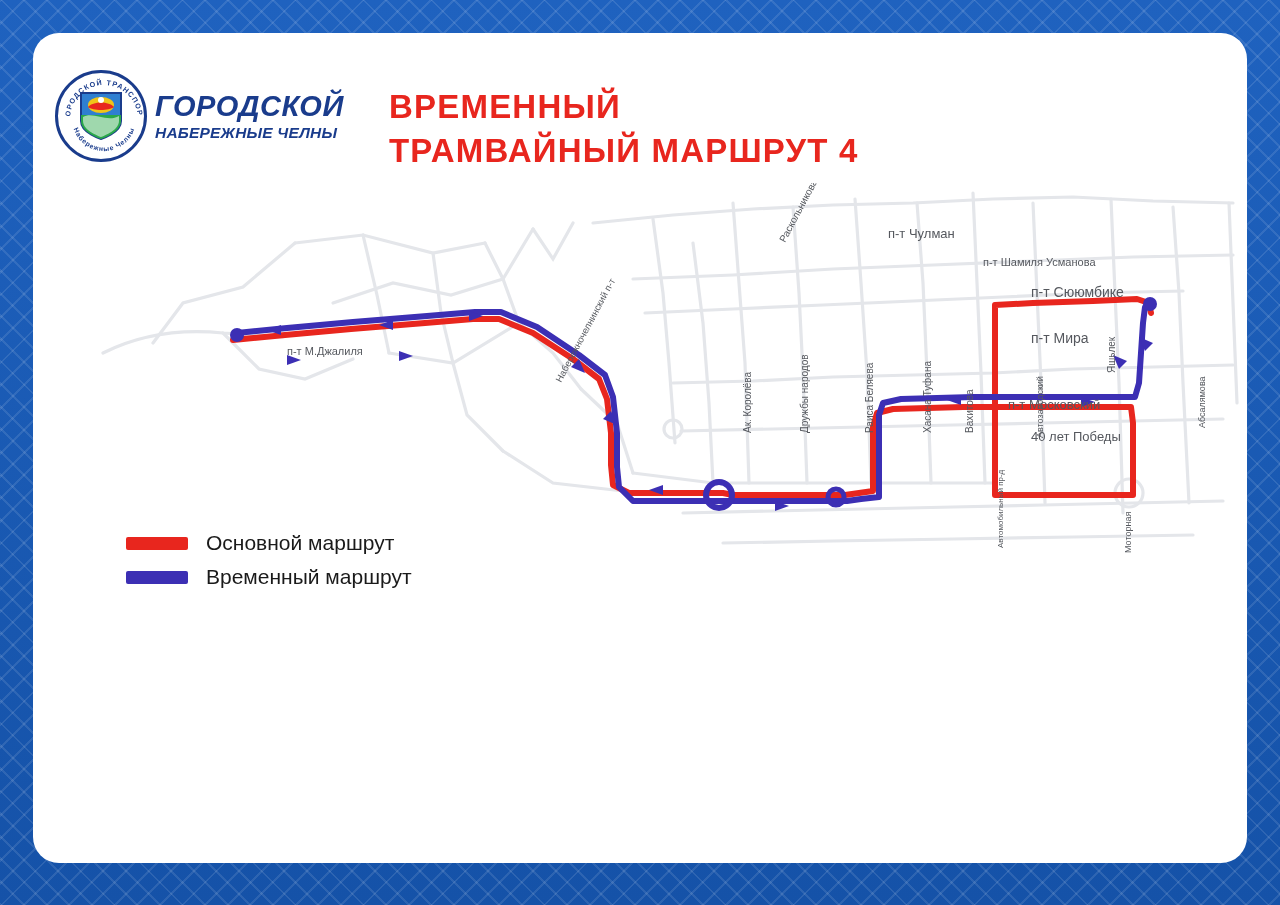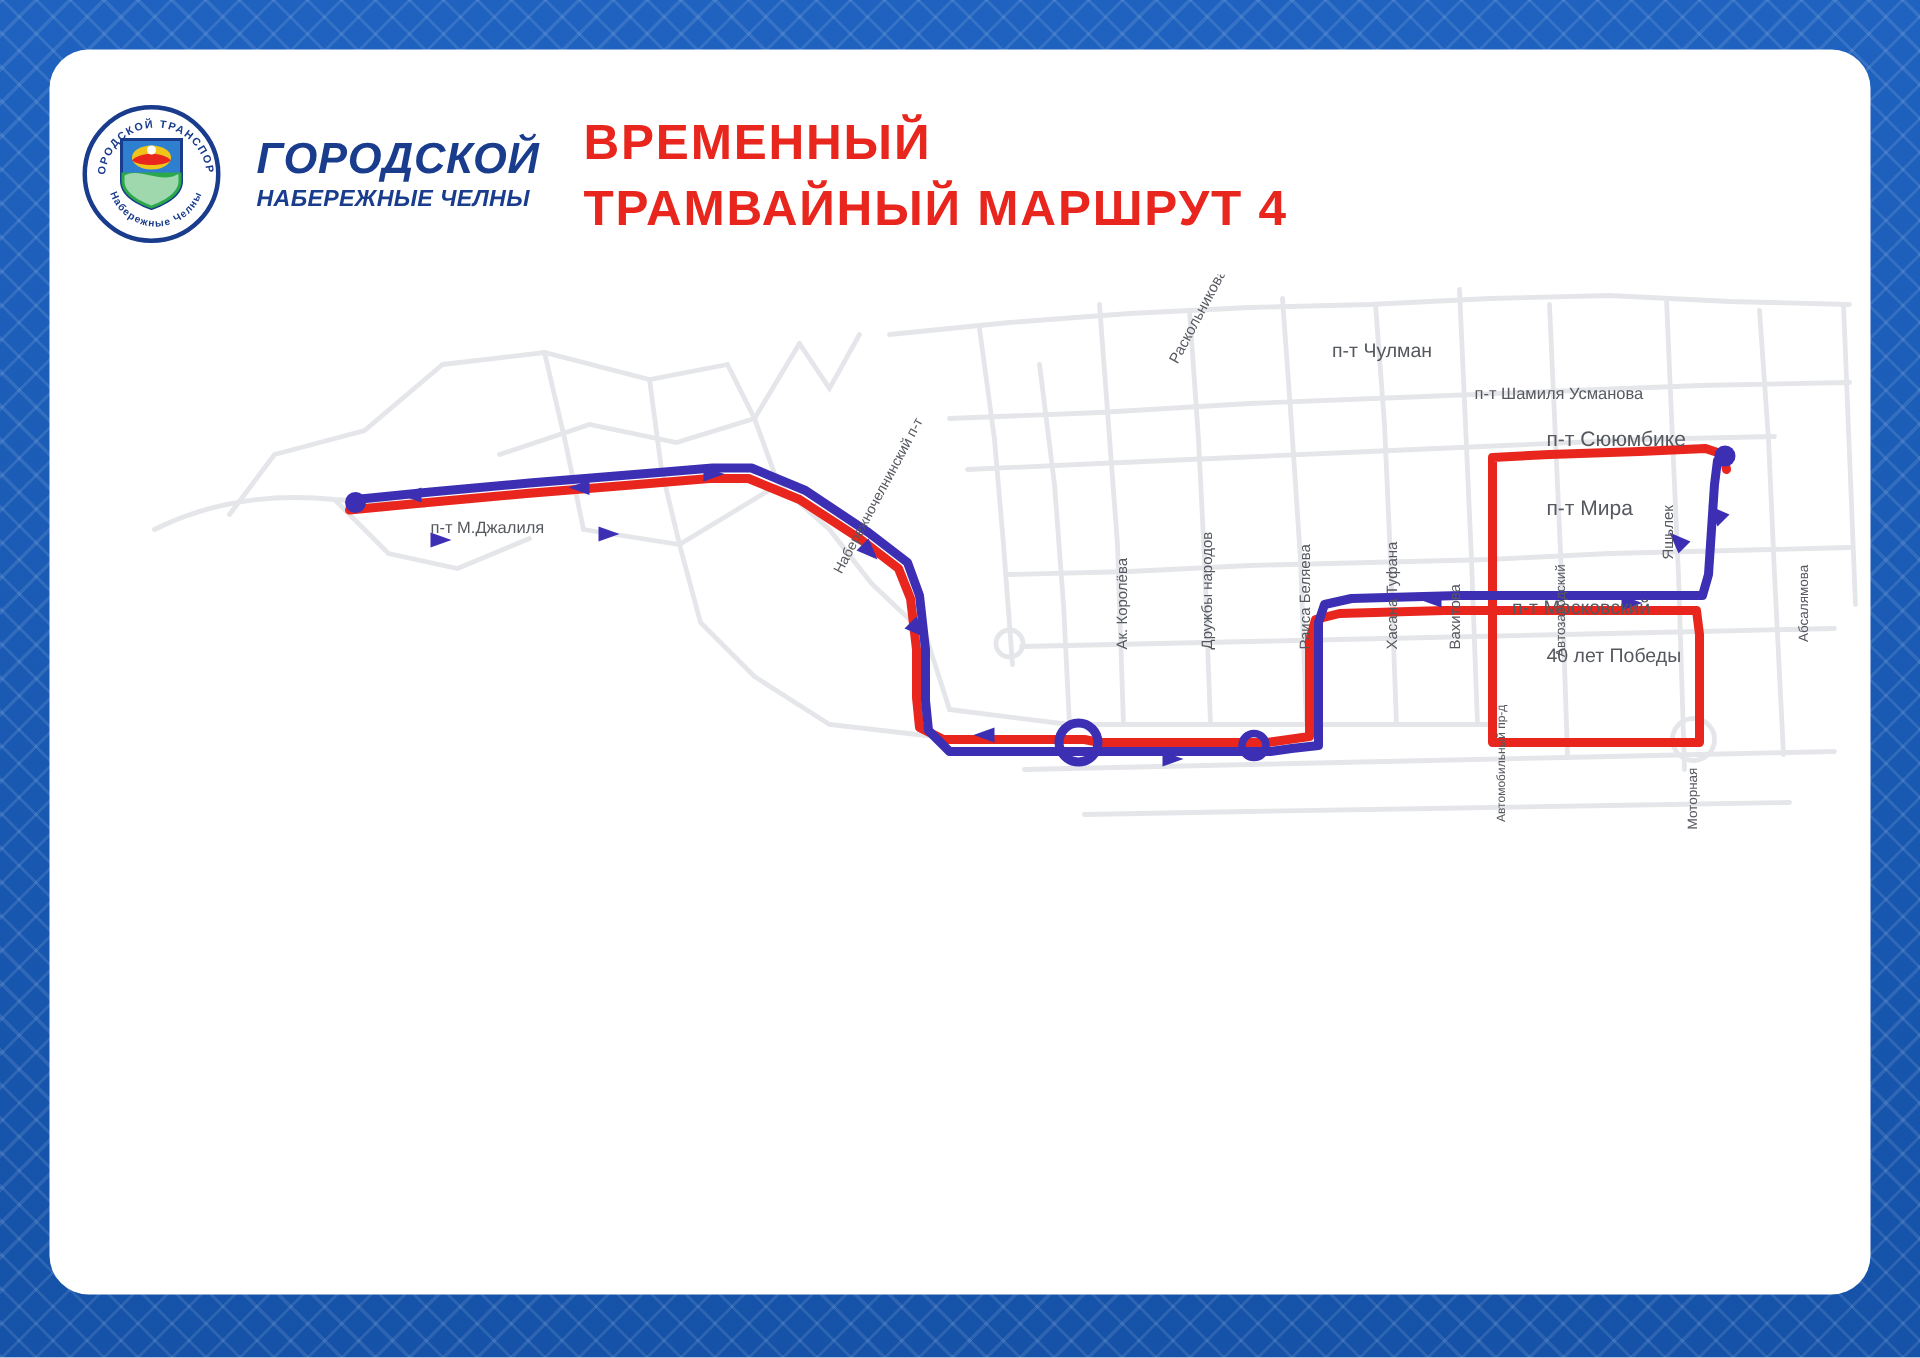--- a/index.html
+++ b/index.html
@@ -81,21 +81,21 @@
   }
   .emblem .shield {
     position: absolute;
     left: 50%;
     top: 50%;
     transform: translate(-50%, -50%);
     width: 44px;
     height: 50px;
   }
   .logo-text {
-    margin-left: 24px;
+    margin-left: 8px;
     line-height: 1.0;
   }
   .logo-text .l1, .logo-text .l2 {
     font-size: 29px;
     font-weight: bold;
     font-style: italic;
     color: #1a3c8c;
     letter-spacing: 0.5px;
   }
   .logo-text .l3 {
@@ -103,21 +103,21 @@
     font-weight: bold;
     font-style: italic;
     color: #1a3c8c;
     letter-spacing: 0.2px;
     margin-top: 4px;
   }
 
   .title {
     position: absolute;
     left: 356px;
-    top: 40px;
+    top: 52px;
     color: #e8261e;
     font-size: 33px;
     font-weight: bold;
     line-height: 1.33;
     letter-spacing: 1.2px;
   }
 
   
   .map-area {
     position: absolute;
@@ -300,15 +300,25 @@
           <text transform="translate(940,250) rotate(-90)" font-size="10">Вахитова</text>
           <text transform="translate(1082,190) rotate(-90)" font-size="10">Яшьлек</text>
           <text transform="translate(1010,255) rotate(-90)" font-size="9">Автозаводский</text>
           <text transform="translate(1172,245) rotate(-90)" font-size="9">Абсалямова</text>
           <text transform="translate(1098,370) rotate(-90)" font-size="9">Моторная</text>
           <text transform="translate(970,365) rotate(-90)" font-size="8">Автомобильный пр-д</text>
         </g>
       </svg>
     </div>
 
+    <div class="legend">
+      <div class="legend-row">
+        <span class="legend-swatch" style="background:#e8261e"></span>
+        <span class="legend-label">Основной маршрут</span>
+      </div>
+      <div class="legend-row">
+        <span class="legend-swatch" style="background:#3c2fb4"></span>
+        <span class="legend-label">Временный  маршрут</span>
+      </div>
+    </div>
 
   </div>
 </div>
 
 </body></html>

